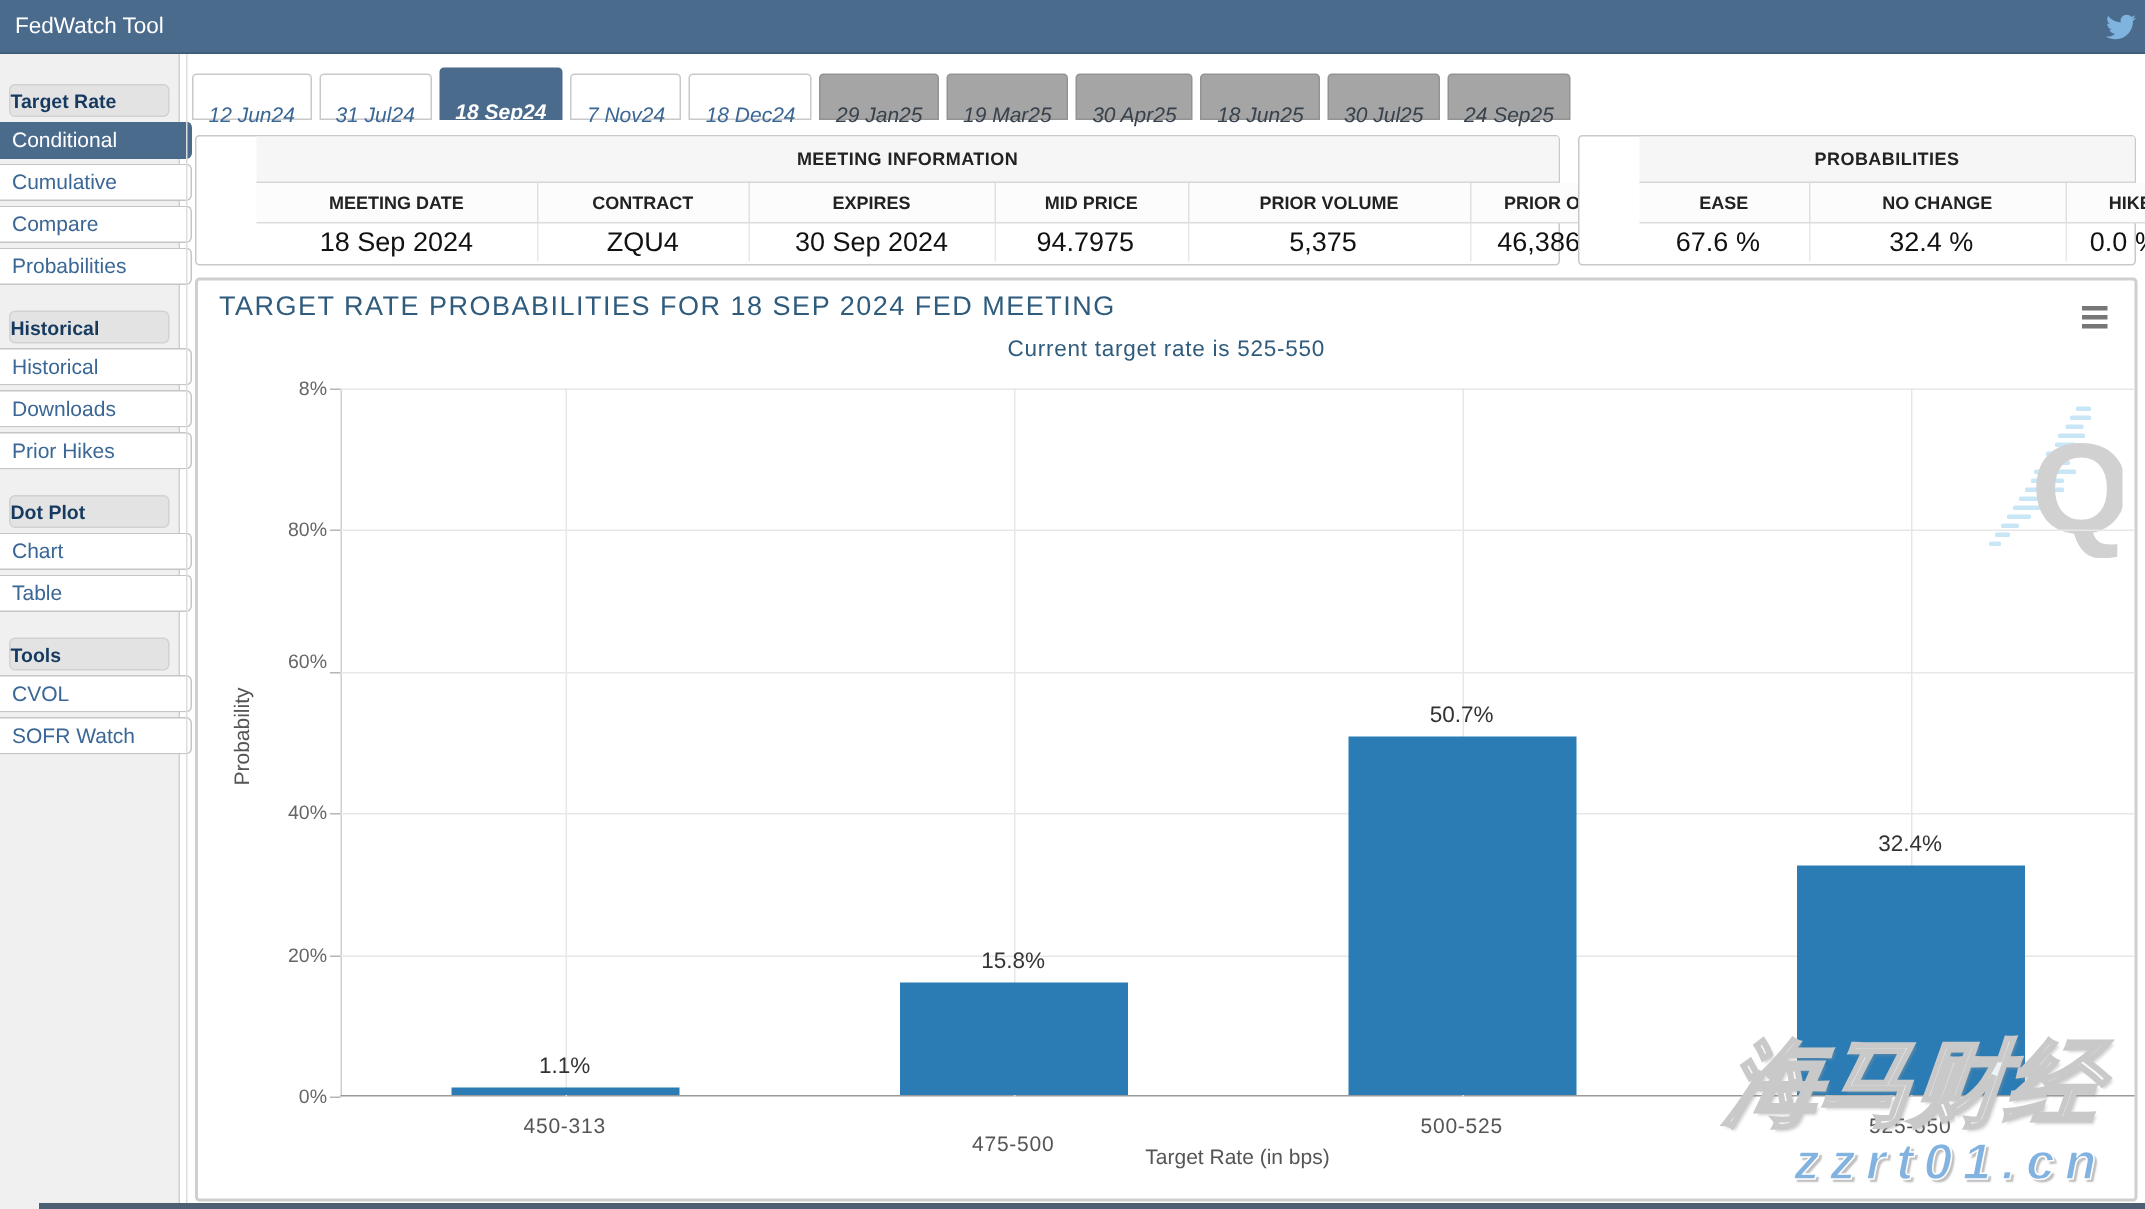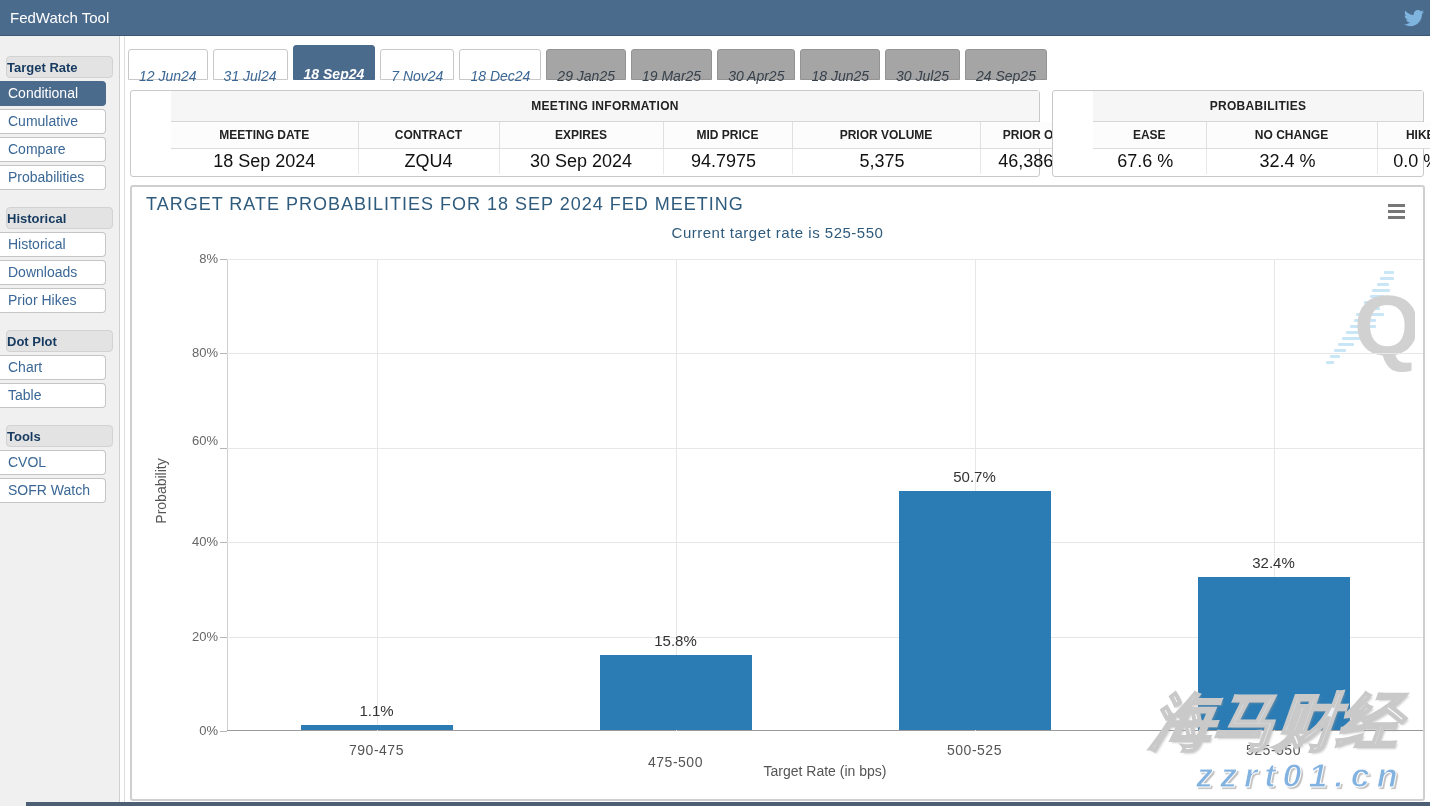--- a/index.html
+++ b/index.html
@@ -13,21 +13,21 @@
                   color:#fff; font-size:15px; }
   .twitter { position:absolute; right:6px; top:8px; width:20px; height:20px; cursor:pointer; }
 
   
   .sidebar { position:absolute; left:0; top:36px; width:120px; height:770px;
              background:#f0f0f0; border-right:1px solid #cfcfcf; padding-top:20px; }
   .content-divider { position:absolute; left:124px; top:36px; width:1px; height:770px; background:#dddddd; }
   .side-section-title { margin:0 6px 3px 6px; height:22px; line-height:22px; text-align:left;
              background:#e3e3e3; border:1px solid #d2d2d2; border-radius:4px;
              font-size:13px; font-weight:bold; color:#163a5f; }
-  .side-item { width:106px; height:25px; line-height:23px; margin-bottom:3px;
+  .side-item { width:128px; height:25px; line-height:23px; margin-bottom:3px;
              background:#fff; border:1px solid #c5c5c5; border-left:none;
              border-radius:0 4px 4px 0; padding-left:8px;
              font-size:14px; color:#3a6795; cursor:pointer; }
   .side-item.selected { background:#4b6b8d; border-color:#4b6b8d; color:#fff; }
   .side-gap { height:14px; }
 
   
   .tabs { position:absolute; left:128px; top:46px; height:34px; display:flex; gap:5px; align-items:flex-end; }
   .tab { height:31px; line-height:29px; padding:12px 10px; background:#fff;
          border:1px solid #c9c9c9; border-radius:3px 3px 0 0;
@@ -253,21 +253,21 @@
     <div class="y-tick-label" style="top: 441.6px;">20%</div>
     <div class="y-tick-mark" style="top: 449.6px;"></div>
     <div class="y-tick-label" style="top: 347.2px;">40%</div>
     <div class="y-tick-mark" style="top: 355.2px;"></div>
     <div class="y-tick-label" style="top: 246px;">60%</div>
     <div class="y-tick-mark" style="top: 260.8px;"></div>
     <div class="y-tick-label" style="top: 158.4px;">80%</div>
     <div class="y-tick-mark" style="top: 166.4px;"></div>
     <div class="y-tick-label" style="top: 64px;">8%</div>
     <div class="y-tick-mark" style="top: 72px;"></div>
-    <div class="x-tick-label" style="left: 164.5px; top: 555px;">790-475</div>
+    <div class="x-tick-label" style="left: 164.5px; top: 555px;">450-313</div>
     <div class="x-tick-label" style="left: 463.5px; top: 555px; margin-top: 12px;">475-500</div>
     <div class="x-tick-label" style="left: 762.5px; top: 555px;">500-525</div>
     <div class="x-tick-label" style="left: 1061.5px; top: 555px;">525-550</div>
   </div>
 
 <div class="wm-cn">海马财经</div>
 <div class="wm-site">zzrt01.cn</div>
 <div class="bottom-strip"></div>
 
 </body></html>

